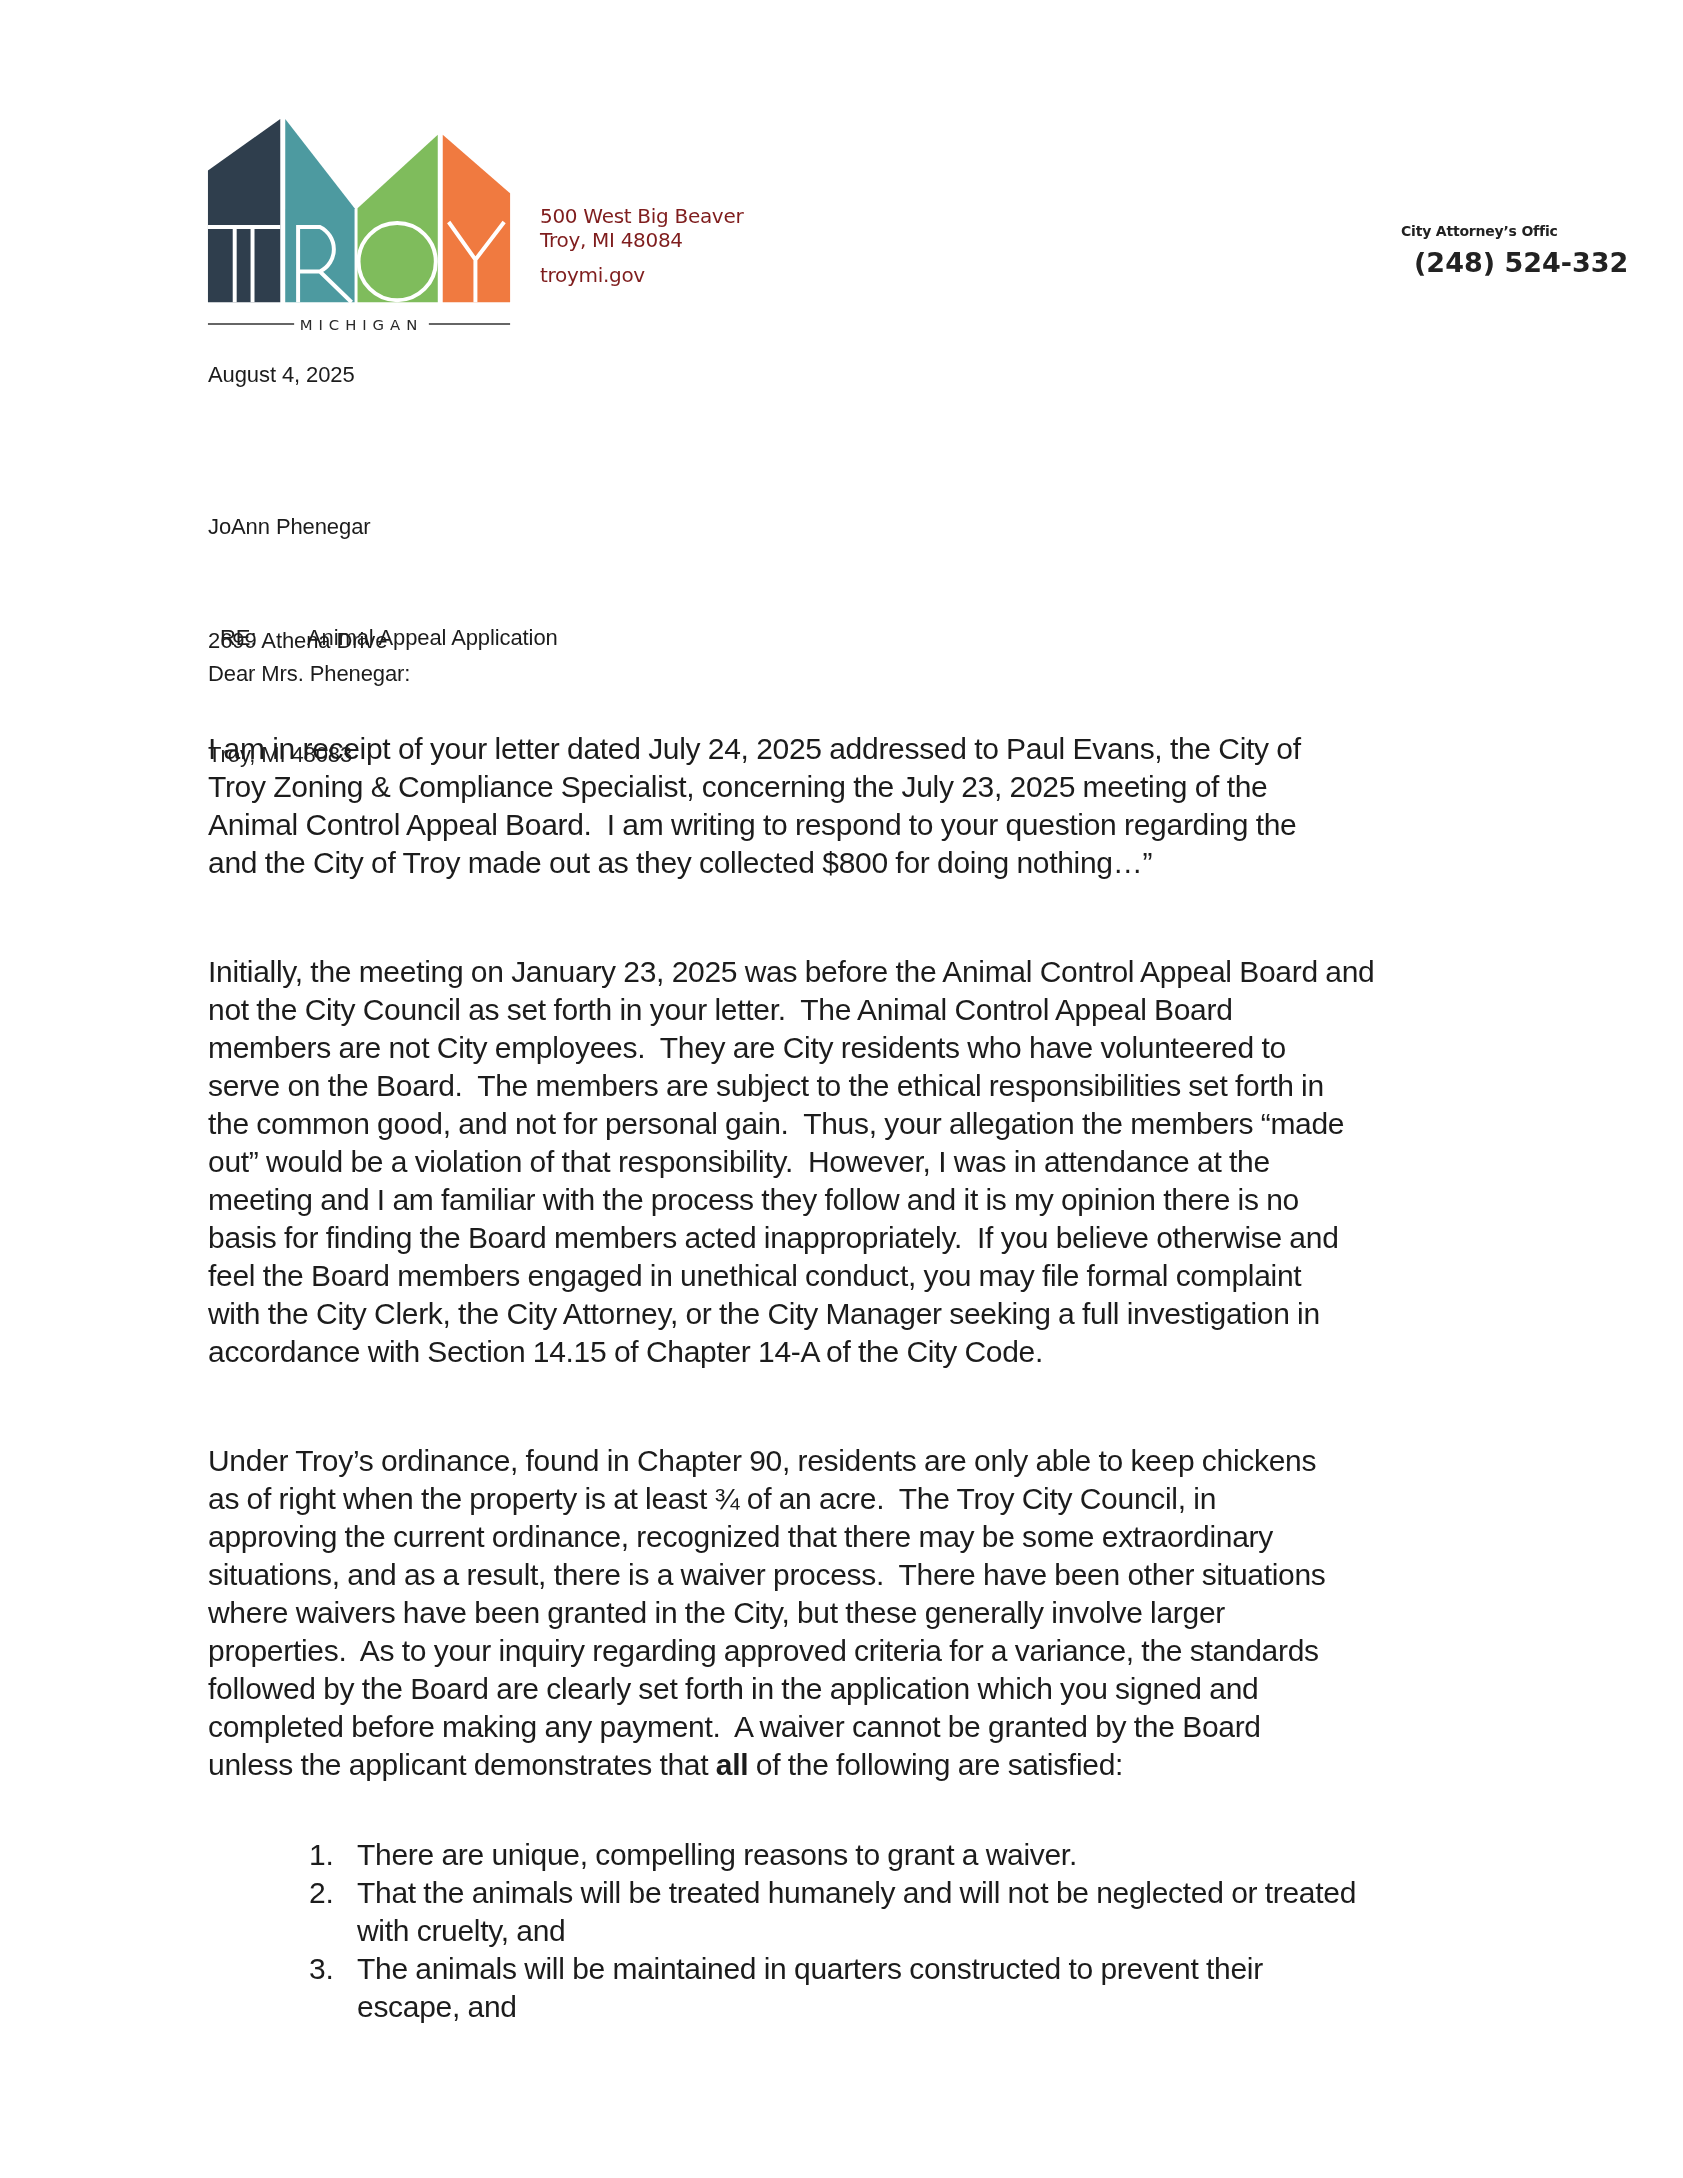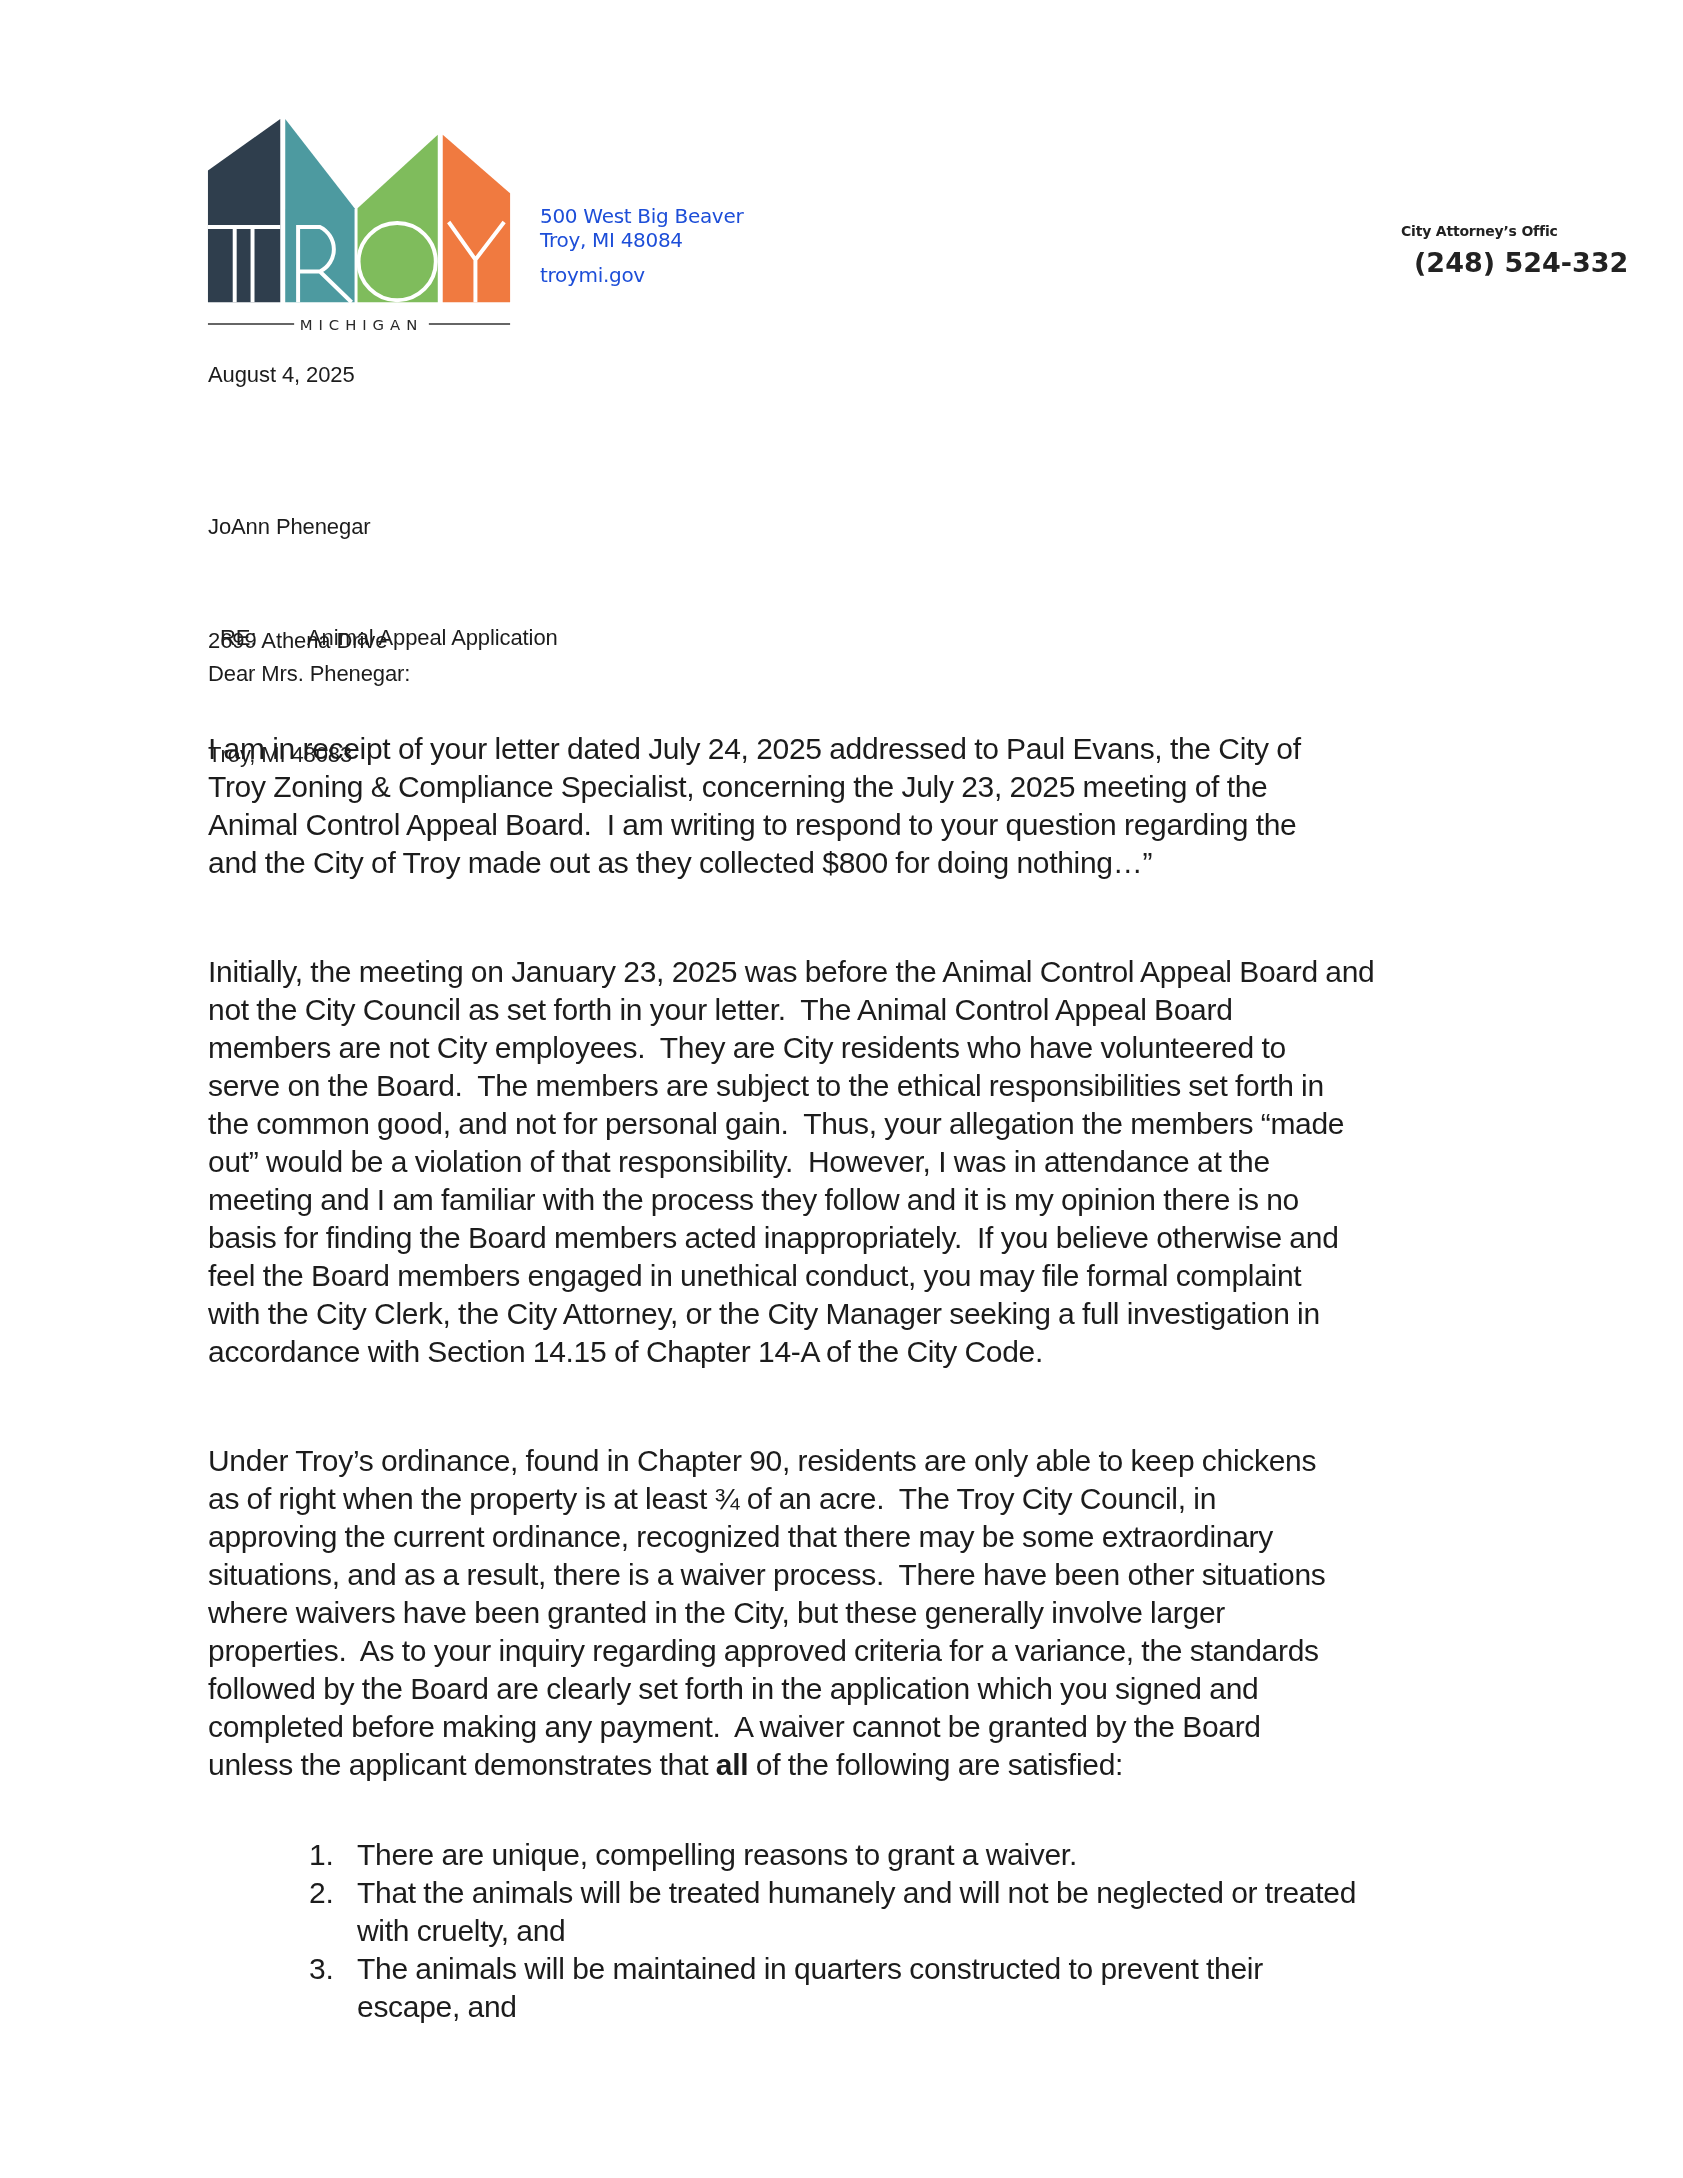--- a/index.html
+++ b/index.html
@@ -1,19 +1,19 @@
 <!DOCTYPE html>
 <html><head>
 <meta charset="utf-8">
 <style>
   html, body { margin:0; padding:0; background:#ffffff; }
   body { width:1683px; height:2178px; position:relative; overflow:hidden; font-family:"Liberation Sans", sans-serif; color:#1a1a1a; }
   .abs { position:absolute; }
   #logo { left:203px; top:111px; width:317px; height:223px; }
-  .addr { left:540px; font-size:20px; color:#1d4ed8; font-family:"DejaVu Sans", sans-serif; letter-spacing:-0.3px; line-height:24px; }
+  .addr { left:540px; font-size:20px; color:#7f1d1d; font-family:"DejaVu Sans", sans-serif; letter-spacing:-0.3px; line-height:24px; }
   .office { right:0; top:216px; width:356px; overflow:hidden; white-space:nowrap; text-align:left; }
   .office .t1 { display:block; padding-left:74px; font-size:14px; font-weight:bold; color:#222; font-family:"DejaVu Sans", sans-serif; letter-spacing:-0.2px; line-height:30px; }
   .office .t2 { display:block; padding-left:87px; font-size:27px; color:#222; font-family:"DejaVu Sans", sans-serif; line-height:34px;font-weight:bold; }
   .txt { left:208px; font-size:22px; line-height:38px; white-space:pre; color:#1c1c1c; letter-spacing:-0.1px; }
   .para { left:208px; width:1386px; font-size:30px; line-height:38px; color:#1c1c1c; letter-spacing:-0.3px; word-spacing:-0.5px; }
   .para .ln { display:block; white-space:pre; }
   .list { left:309px; width:1238px; font-size:30px; line-height:38px; color:#1c1c1c; letter-spacing:-0.3px; word-spacing:-0.5px; }
   .li { position:relative; padding-left:48px; }
   .li .num { position:absolute; left:0; top:0; }
   .li .ln { display:block; white-space:pre; }

